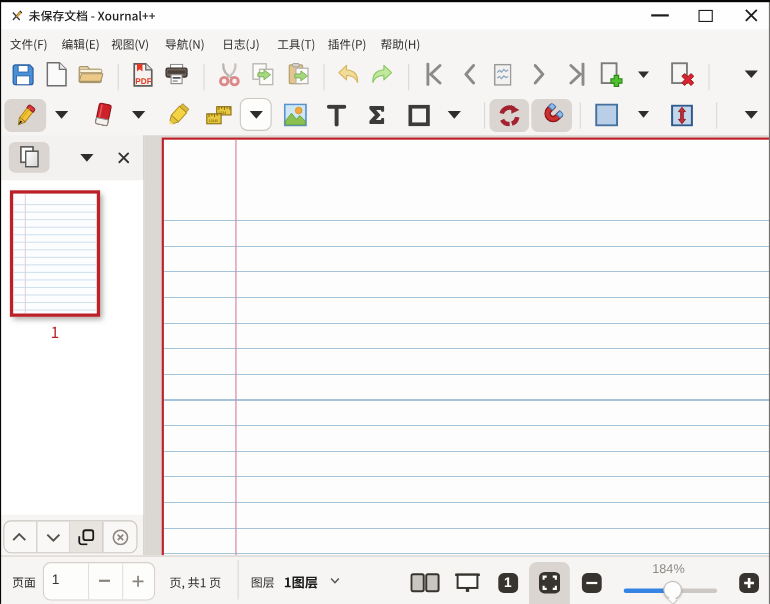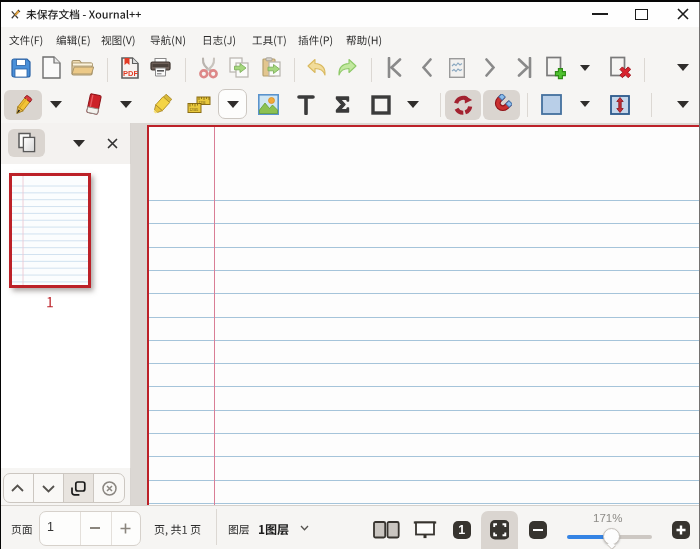--- a/index.html
+++ b/index.html
@@ -385,19 +385,19 @@
 <div class="abs" style="left:452.5px;top:520.5px;width:18.5px;height:18.5px;background:#37342f;border-radius:5px;color:#fff;font-size:12.5px;font-weight:bold;text-align:center;line-height:18.5px">1</div>
 <div class="abs" style="left:480.5px;top:510.5px;width:37.5px;height:38.5px;background:#dad5d0;border-radius:7px 7px 0 0"></div>
 <svg class="abs" style="left:489.75px;top:520.05px" width="19.5" height="19.5" viewBox="0 0 19.5 19.5" xmlns="http://www.w3.org/2000/svg">
     <rect x="0" y="0" width="19.5" height="19.5" rx="5" fill="#37342f"></rect>
 <g stroke="#fff" stroke-width="1.9" fill="none">
 <path d="M4.2 7 v-2.8 h2.8 M12.5 4.2 h2.8 v2.8 M15.3 12.5 v2.8 h-2.8 M7 15.3 h-2.8 v-2.8"></path>
     </g>
   </svg>
 <div class="abs" style="left:528.5px;top:520.5px;width:18.5px;height:18.5px;background:#37342f;border-radius:5px"></div>
 <div class="abs" style="left:533px;top:528.7px;width:9.5px;height:2.2px;background:#fff"></div>
-<div class="abs" style="left:593px;top:512px;font-size:11.5px;color:#8d8b87">171%</div>
+<div class="abs" style="left:593px;top:512px;font-size:11.5px;color:#8d8b87">184%</div>
 <div class="abs" style="left:567px;top:534.8px;width:85px;height:4.6px;border-radius:3px;background:linear-gradient(to right,#3584e4 0 39px,#cdc8c3 39px)"></div>
 <div class="abs" style="left:602.5px;top:528px;width:17px;height:17px;background:#fdfdfd;border:1px solid #c6c1bb;border-radius:50%;box-shadow:0 1px 2px rgba(0,0,0,0.25)"></div>
 <div class="abs" style="left:607.5px;top:542px;width:7px;height:7px;background:#fdfdfd;border-right:1px solid #c6c1bb;border-bottom:1px solid #c6c1bb;transform:rotate(45deg) scaleY(0.8);"></div>
 <div class="abs" style="left:671.5px;top:520.5px;width:18.5px;height:18.5px;background:#37342f;border-radius:5px"></div>
 <svg class="abs" style="left:675.7px;top:524.7px" width="10" height="10" viewBox="0 0 10 10" xmlns="http://www.w3.org/2000/svg">
     <path d="M5 0.5 v9 M0.5 5 h9" stroke="#fff" stroke-width="2.4"></path>
   </svg>
 </body></html>

